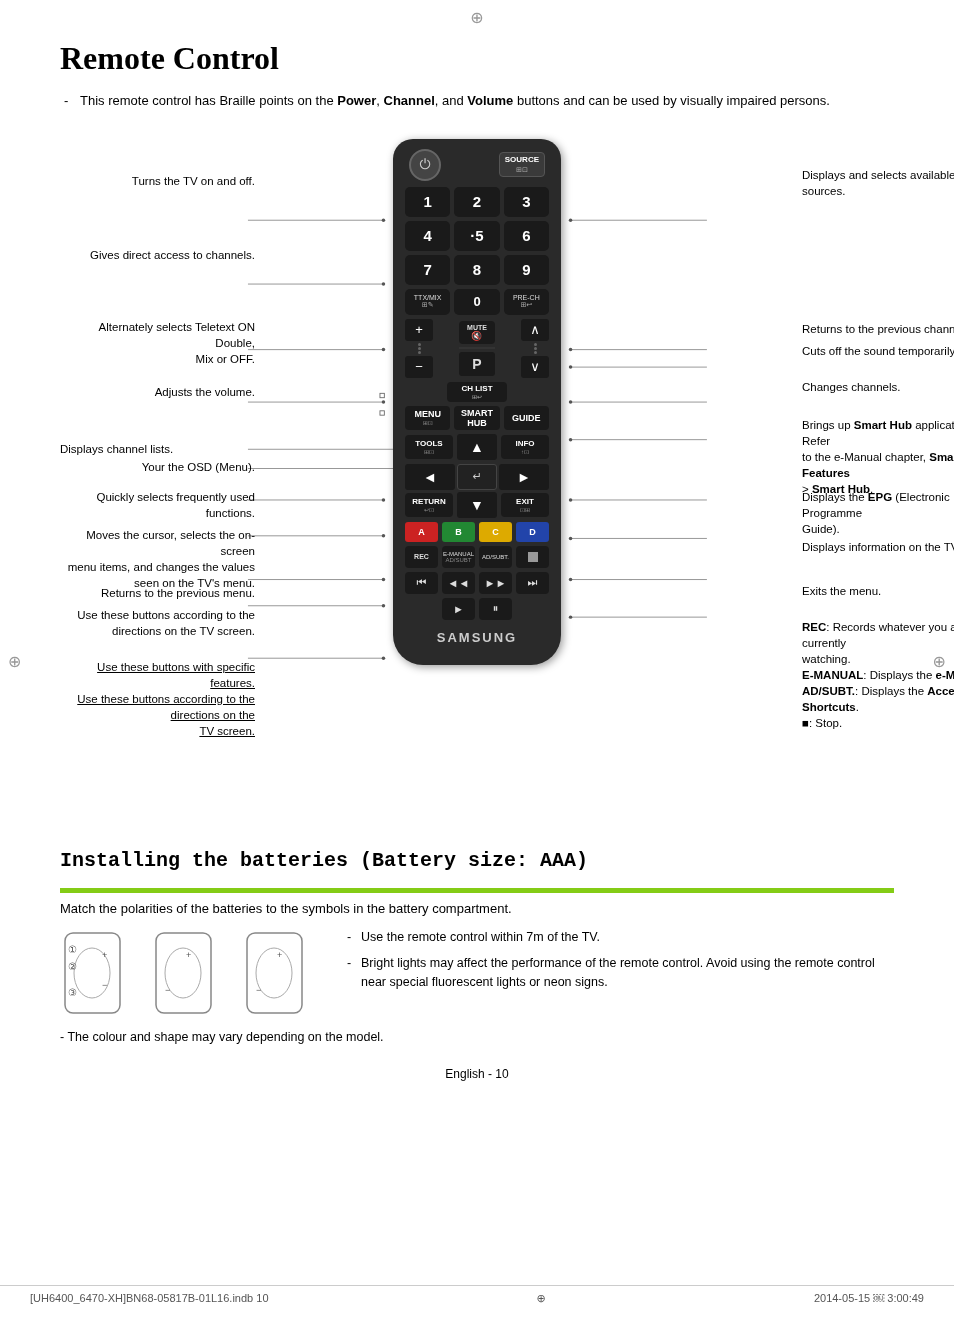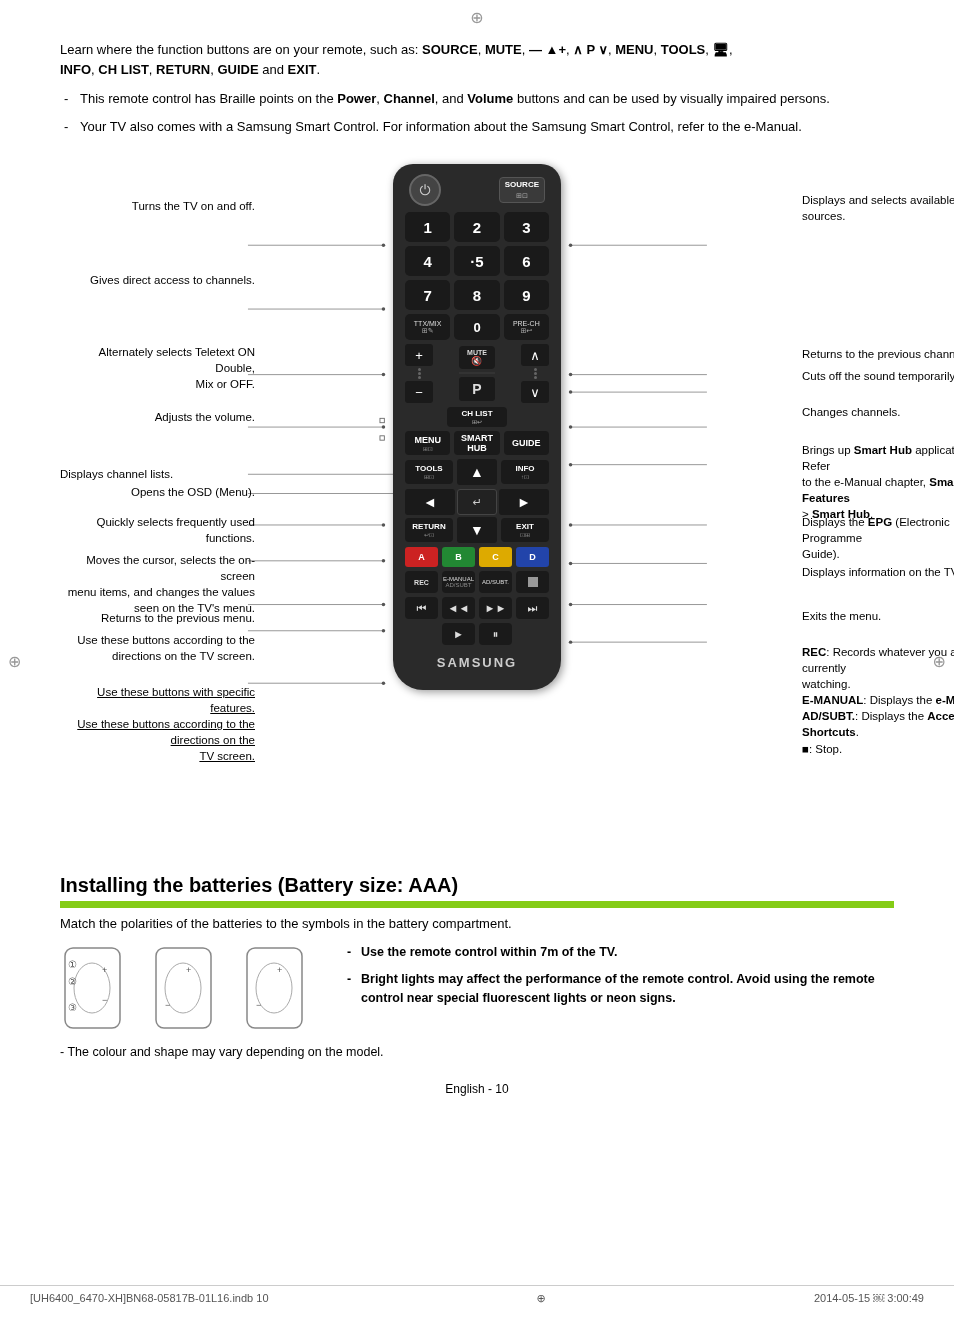--- a/index.html
+++ b/index.html
@@ -492,24 +492,24 @@
     }
 
     
     .install-section {
       margin-top: 20px;
     }
 
     .install-section h2 {
       font-size: 20px;
       font-weight: bold;
-      font-family: Liberation Sans, sans-serif;
+      font-family: Liberation Mono, monospace;
       margin-bottom: 8px;
-      border-bottom: 7px solid #84cc16;
-      padding-bottom: 4px;
+      border-bottom: 5px solid #84cc16;
+      padding-bottom: 16px;
     }
 
     .install-text {
       font-size: 13px;
       margin-bottom: 12px;
     }
 
     .battery-area {
       display: flex;
       gap: 30px;
@@ -526,21 +526,20 @@
       flex: 1;
     }
 
     .battery-notes li {
       font-size: 12.5px;
       line-height: 1.5;
       padding-left: 14px;
       position: relative;
       margin-bottom: 8px;
       list-style: none;
-      font-weight: bold;
     }
     .battery-notes li::before {
       content: "-";
       position: absolute;
       left: 0;
     }
 
     .footer-note {
       font-size: 12.5px;
       margin-top: 4px;
@@ -603,33 +602,27 @@
   </style>
 </head>
 <body>
 
 <div class="page">
 
   <div class="crosshair-top">⊕</div>
   <div class="crosshair-left">⊕</div>
   <div class="crosshair-right">⊕</div>
 
-
-  <p class="intro-text">
-    Learn where the function buttons are on your remote, such as: <b>SOURCE</b>, <b>MUTE</b>, <b>— ▲+</b>, <b>∧ P ∨</b>, <b>MENU</b>, <b>TOOLS</b>, <b>🖥</b>,<br>
-    <b>INFO</b>, <b>CH LIST</b>,  <b>RETURN</b>, <b>GUIDE</b> and <b>EXIT</b>.
-  </p>
+  <h1>Remote Control</h1>
+
 
   <ul class="bullet-list">
     <li>
       This remote control has Braille points on the <b>Power</b>, <b>Channel</b>, and <b>Volume</b> buttons and can be used by visually impaired persons.
     </li>
-    <li>
-      Your TV also comes with a Samsung Smart Control. For information about the Samsung Smart Control, refer to the e-Manual.
-    </li>
   </ul>
 
   <div class="diagram-container">
 
     <svg class="labels-svg" viewBox="0 0 954 700" preserveAspectRatio="xMidYMid meet">
 
       <line x1="215" y1="54" x2="370" y2="54" stroke="#555" stroke-width="0.7"></line>
       <circle cx="370" cy="54" r="2" fill="#555"></circle>
 
       <line x1="215" y1="127" x2="370" y2="127" stroke="#555" stroke-width="0.7"></line>
@@ -703,21 +696,21 @@
       <div class="label-left" style="top:190px; text-align:right; width:195px;">
         Alternately selects Teletext ON Double,<br>Mix or OFF.
       </div>
       <div class="label-left" style="top:255px; text-align:right; width:195px;">
         Adjusts the volume.
       </div>
       <div class="label-left" style="top:312px; text-align:left; width:195px;">
         Displays channel lists.
       </div>
       <div class="label-left" style="top:330px; text-align:right; width:195px;">
-        Opens the OSD (Menu).
+        Your the OSD (Menu).
       </div>
       <div class="label-left" style="top:360px; width:195px;">
         Quickly selects frequently used functions.
       </div>
       <div class="label-left" style="top:398px; text-align:right; width:195px;">
         Moves the cursor, selects the on-screen<br>menu items, and changes the values<br>seen on the TV's menu.
       </div>
       <div class="label-left" style="top:456px; text-align:right; width:195px;">
         Returns to the previous menu.
       </div>

